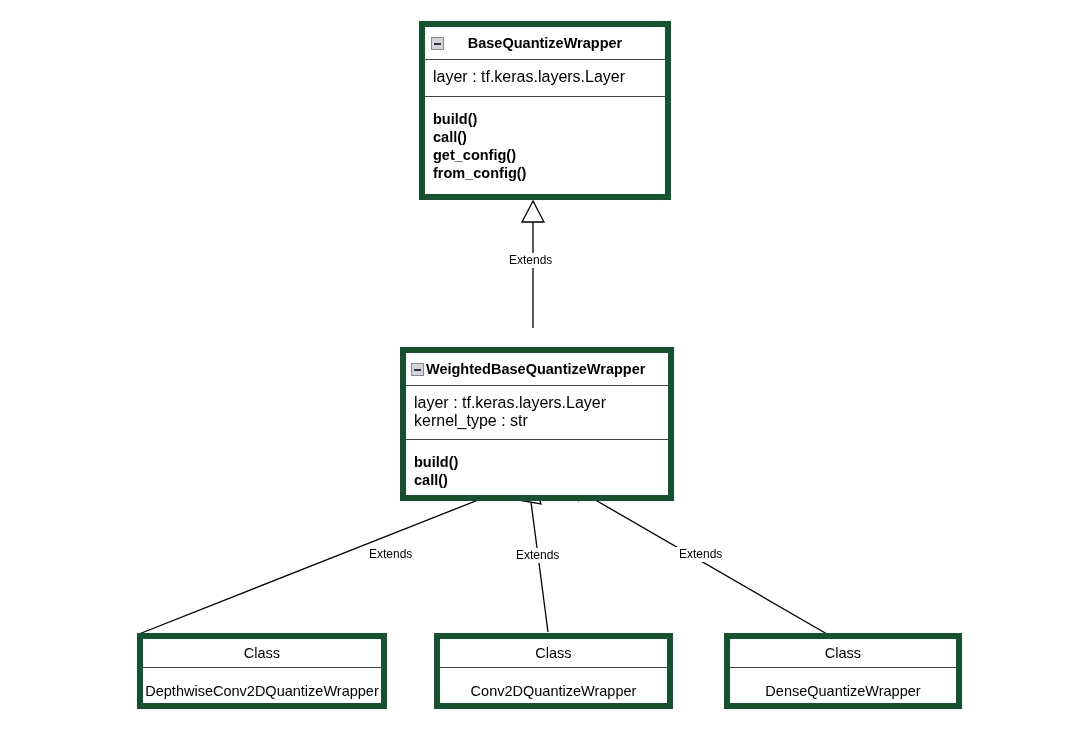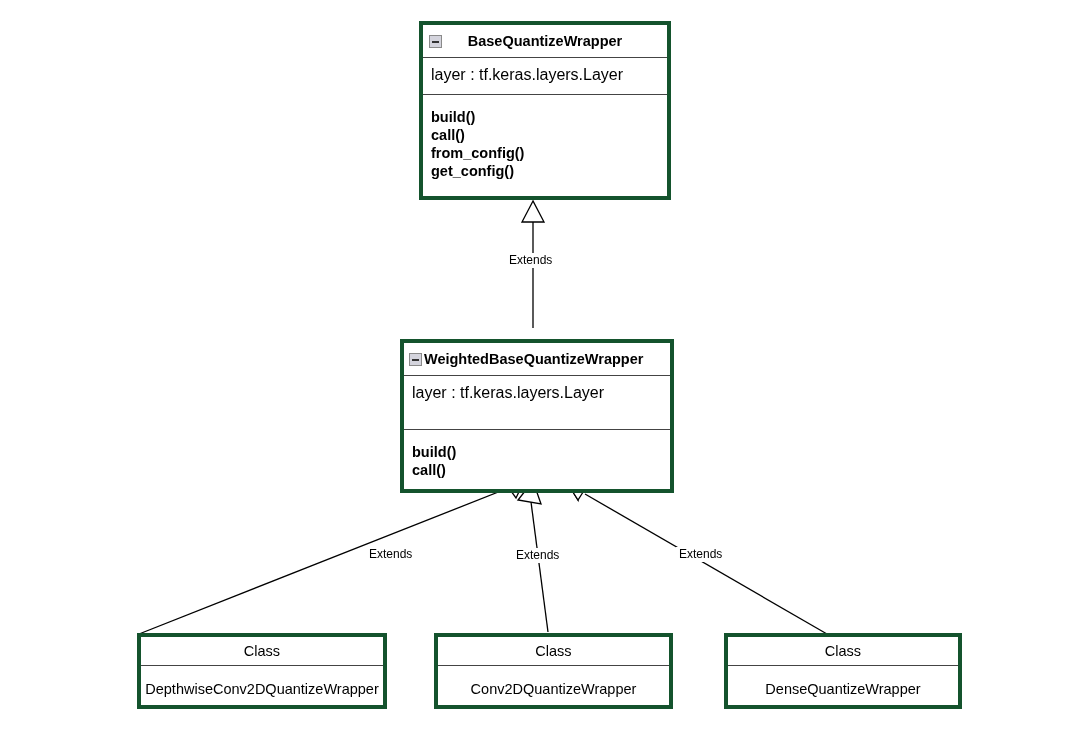--- a/index.html
+++ b/index.html
@@ -26,21 +26,21 @@
     position: absolute;
     left: 0;
     top: 0;
     width: 1086px;
     height: 748px;
     pointer-events: none;
   }
   .umlbox {
     position: absolute;
     box-sizing: border-box;
-    border: 4px solid #14532d;
+    border: 6px solid #14532d;
     background: #ffffff;
   }
   .compartment {
     box-sizing: border-box;
     border-bottom: 1px solid #444444;
     position: relative;
   }
   .compartment.last {
     border-bottom: none;
   }
@@ -160,34 +160,35 @@
       <span class="title-text title-centered">BaseQuantizeWrapper</span>
     </div>
 
     <div class="compartment attr-list" style="height:37px;">
       <div>layer : tf.keras.layers.Layer</div>
     </div>
 
     <div class="compartment last method-list">
       <div>build()</div>
       <div>call()</div>
+      <div>get_config()</div>
       <div>from_config()</div>
-      <div>get_config()</div>
-    </div>
-  </div>
-
-  <div class="umlbox" style="left:400px; top:339px; width:274px; height:154px;">
+    </div>
+  </div>
+
+  <div class="umlbox" style="left:400px; top:347px; width:274px; height:154px;">
 
     <div class="compartment title-bar" style="height:33px; padding:0 5px;">
       <span class="collapse-icon"></span>
       <span class="title-text title-adjacent">WeightedBaseQuantizeWrapper</span>
     </div>
 
     <div class="compartment attr-list" style="height:54px;">
       <div>layer : tf.keras.layers.Layer</div>
+      <div>kernel_type : str</div>
     </div>
 
     <div class="compartment last method-list">
       <div>build()</div>
       <div>call()</div>
     </div>
   </div>
 
   <div class="umlbox simplebox" style="left:137px; top:633px; width:250px; height:76px;">
     <div class="hdr">Class</div>

